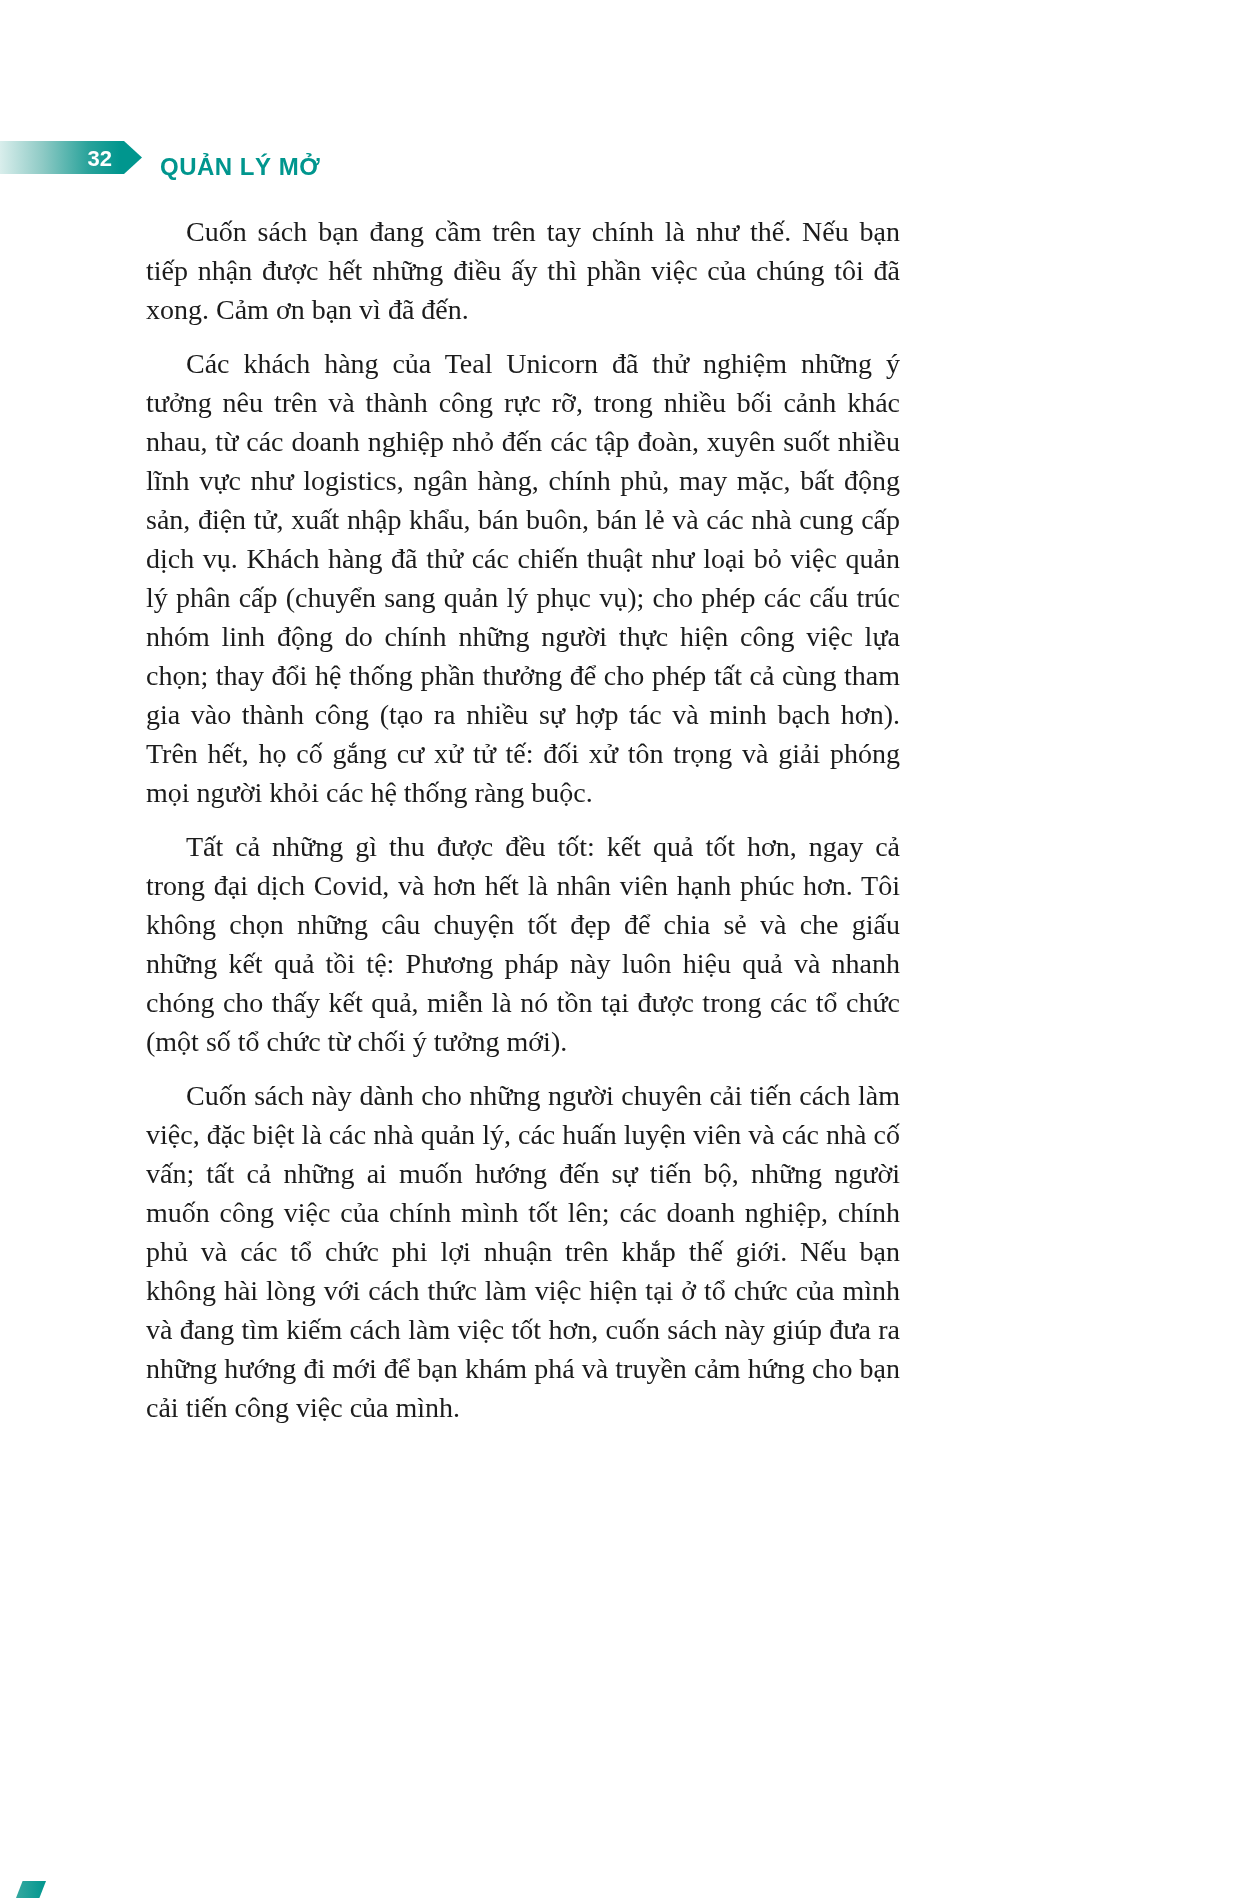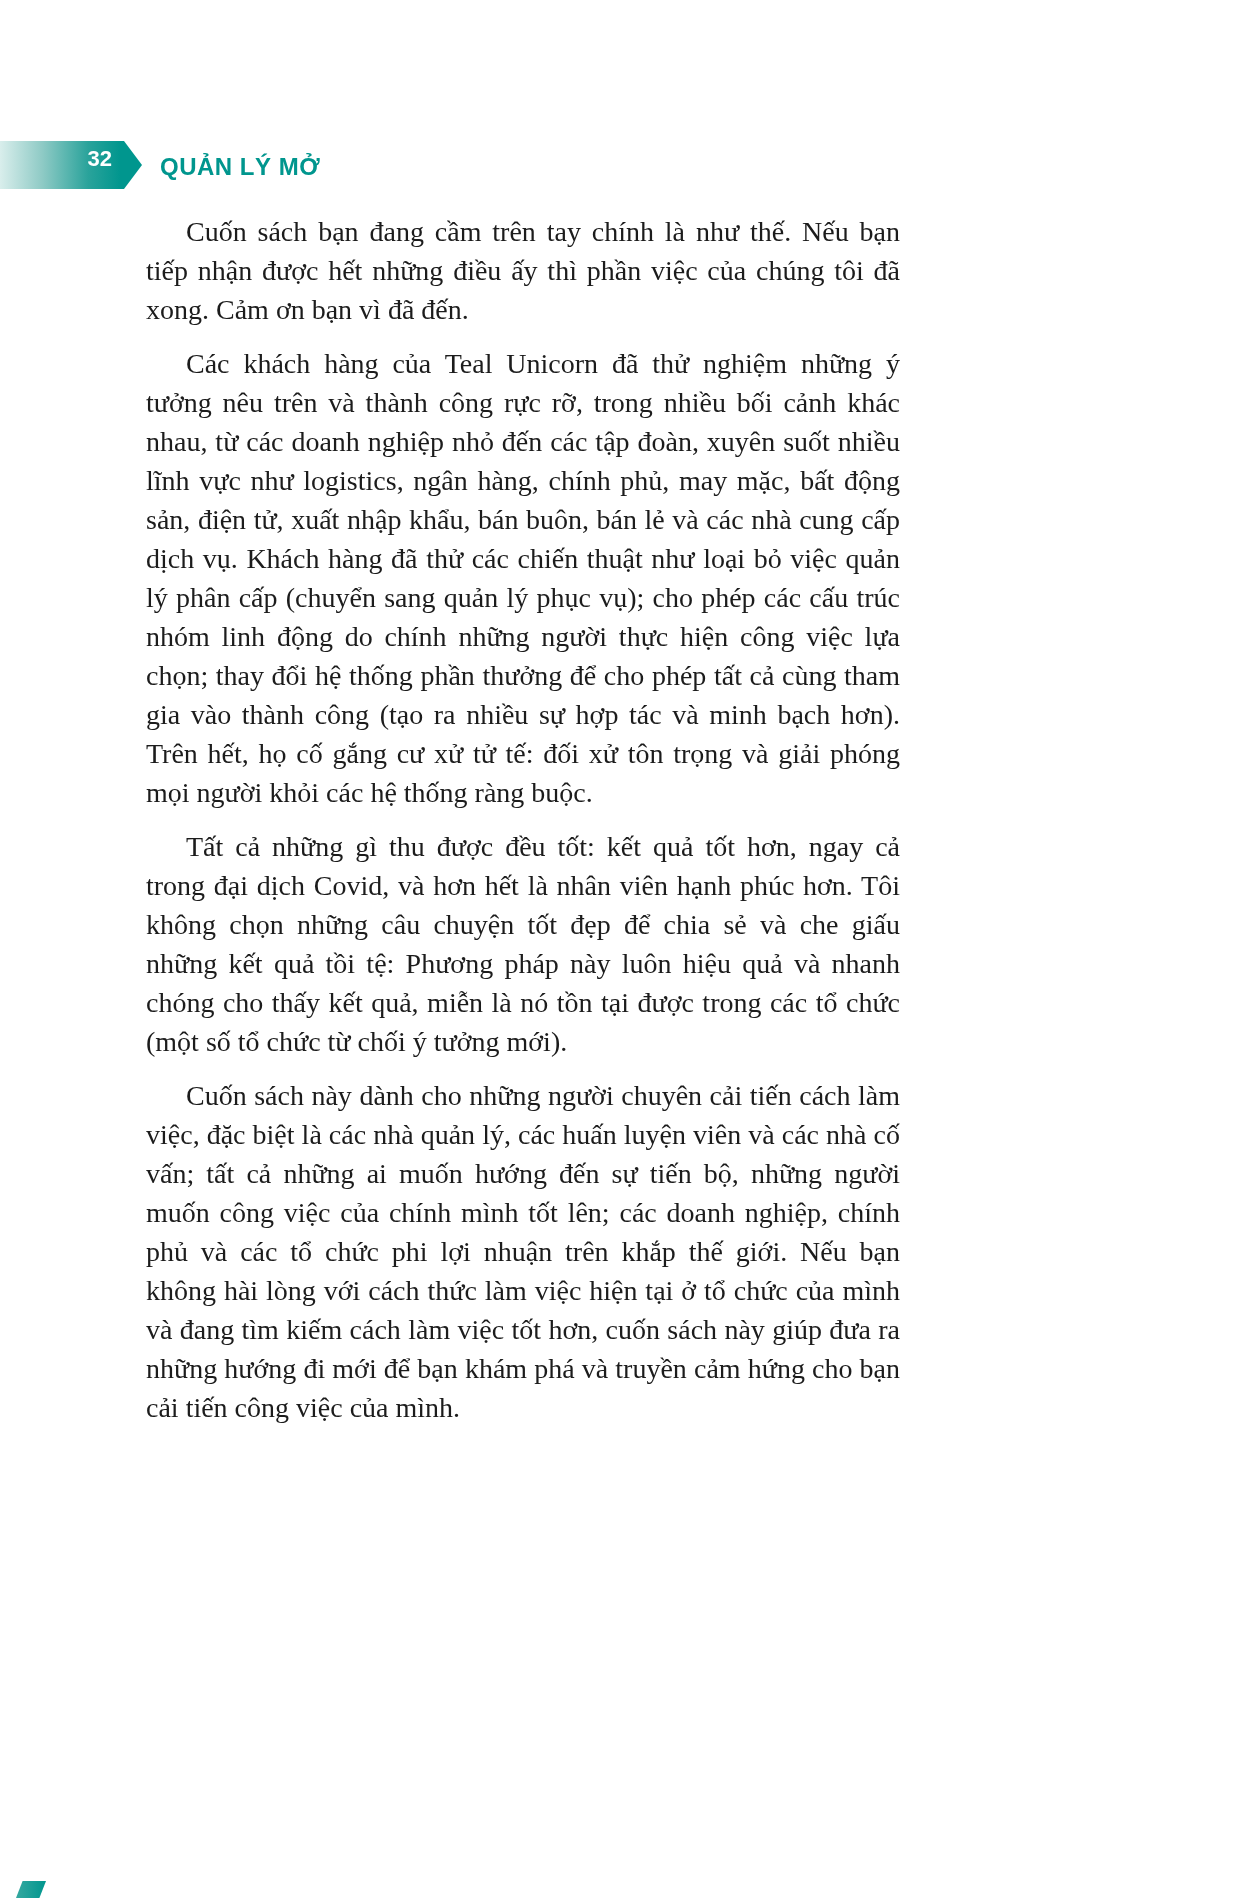--- a/index.html
+++ b/index.html
@@ -22,21 +22,21 @@
     top: 141px;
     left: 0;
     height: 36px;
     width: 100%;
   }
   .page-number-band {
     position: absolute;
     top: 0;
     left: 0;
     width: 142px;
-    height: 48px;
+    height: 33px;
     background: linear-gradient(90deg, #d9eeec 0%, #8ecac5 30%, #2aa39b 62%, #00968e 85%);
     clip-path: polygon(0 0, calc(100% - 18px) 0, 100% 50%, calc(100% - 18px) 100%, 0 100%);
   }
   .page-number {
     position: absolute;
     top: 0;
     right: 30px;
     height: 35px;
     line-height: 35px;
     color: #ffffff;

